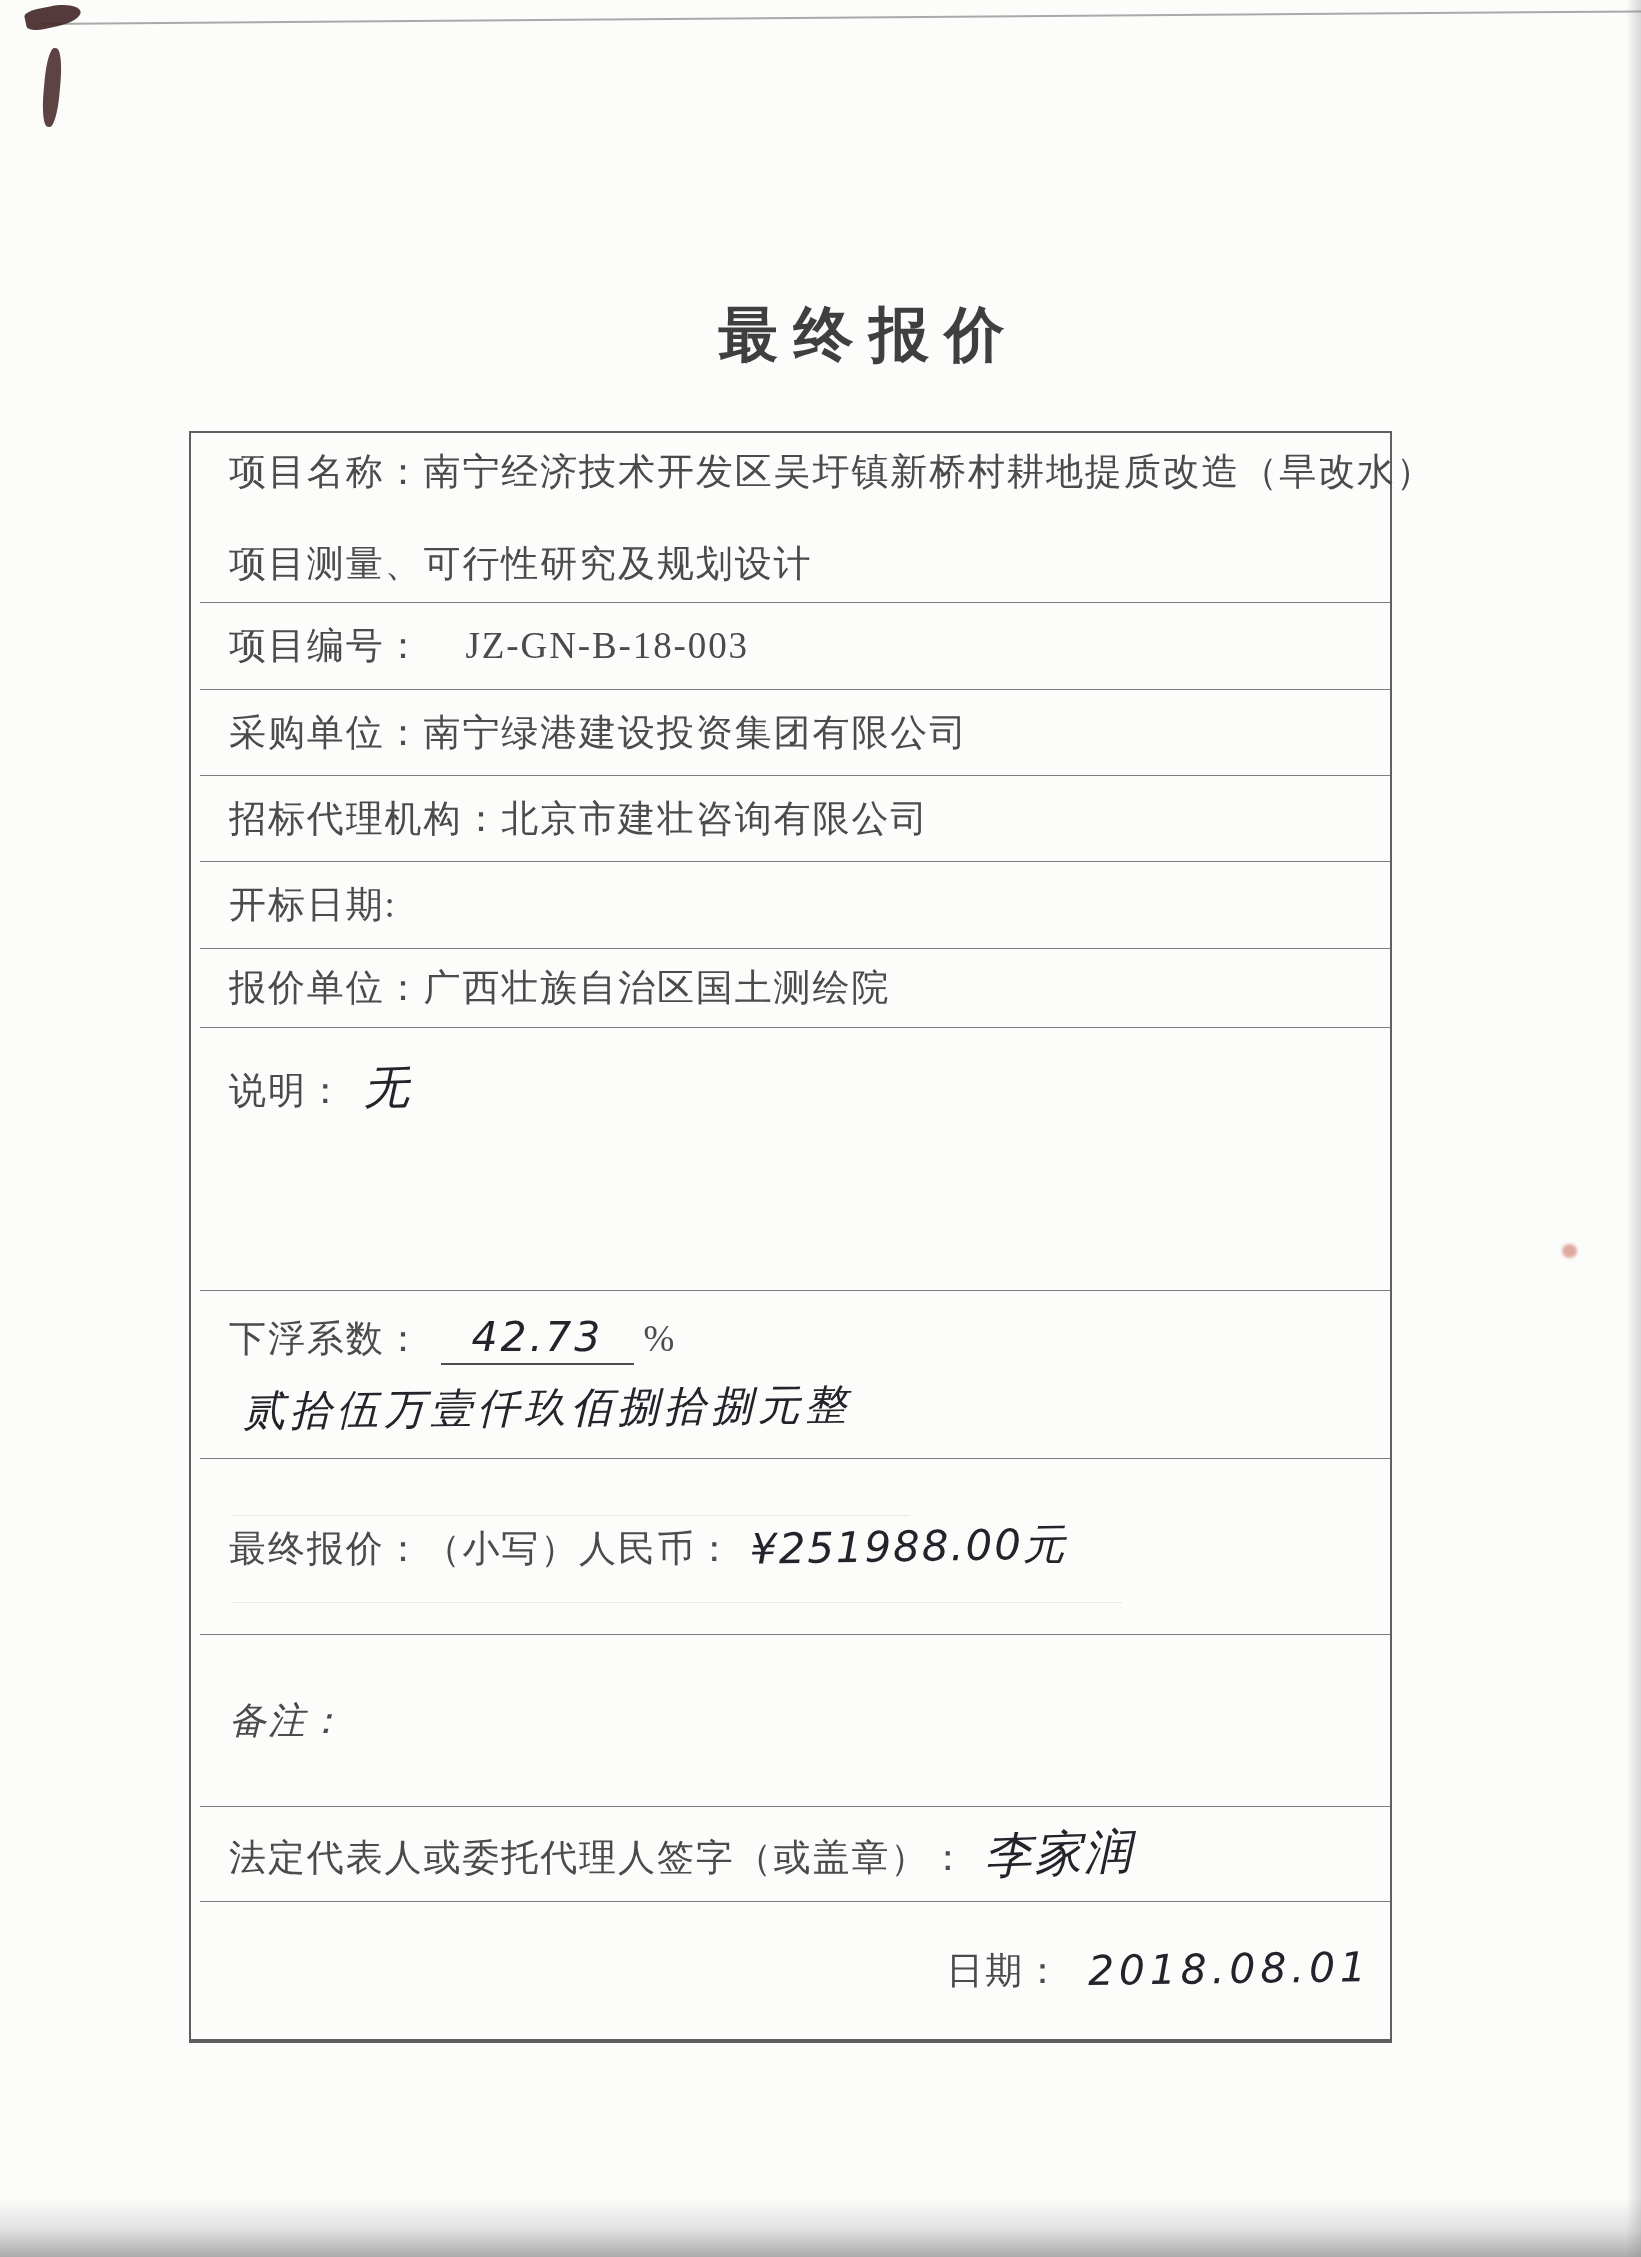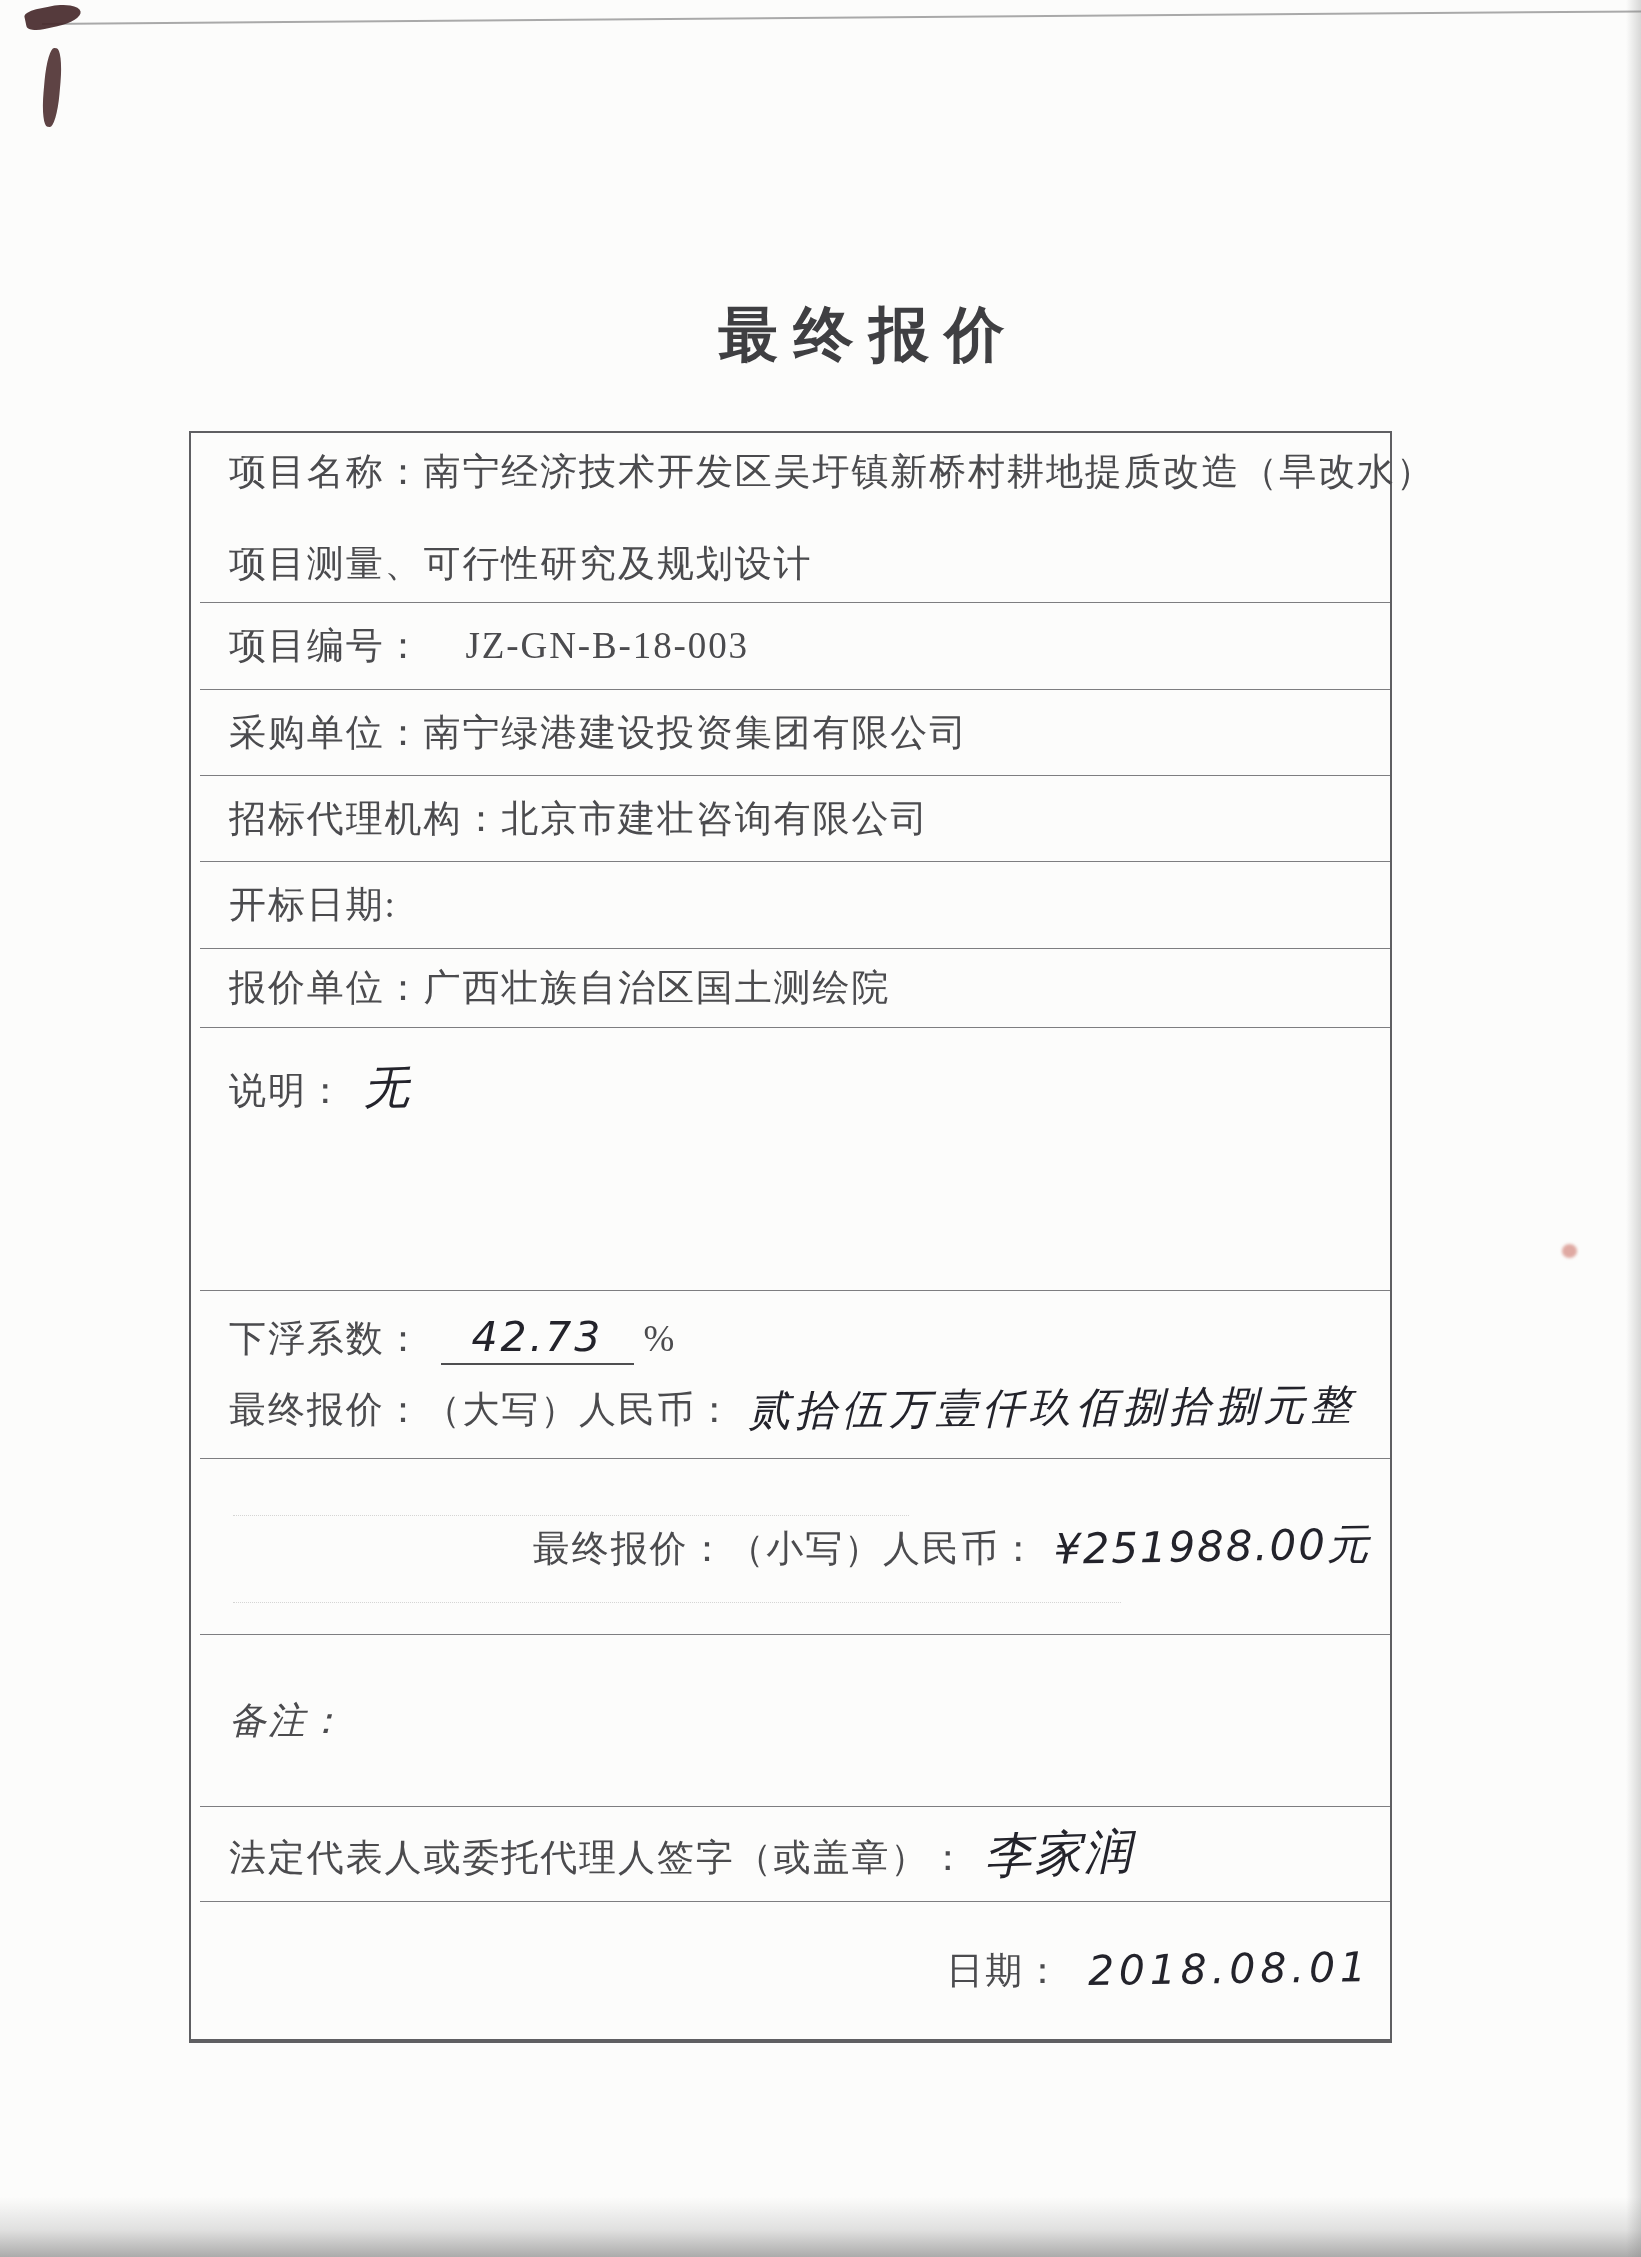--- a/index.html
+++ b/index.html
@@ -45,21 +45,21 @@
   .line { display:flex; align-items:baseline; }
 
   .r1 { height:170px; gap:42px; }
   .r2 { height:87px; }
   .r3 { height:86px; }
   .r4 { height:86px; }
   .r5 { height:87px; }
   .r6 { height:79px; }
   .r7 { height:263px; justify-content:flex-start; padding-top:29px; }
   .r8 { height:168px; }
-  .r9 { height:176px;align-items:flex-end; }
+  .r9 { height:176px; }
   .r10 { height:172px;font-style:italic; }
   .r11 { height:95px; }
   .r12 { height:137px; }
 
   .gap-lg { margin-left:42px; }
 
   .hw {
     font-family:"DejaVu Sans","Liberation Sans",sans-serif;
     font-style:italic; color:#23232b; font-weight:500;
   }
@@ -139,21 +139,20 @@
       </div>
     </div>
 
     <div class="row r8">
       <div class="line line1">
         <span>下浮系数：</span>
         <span class="blank"><span class="hw hw-discount">42.73</span></span>
         <span>%</span>
       </div>
       <div class="line">
-        <span>最终报价：（大写）人民币：</span>
         <span class="hw hw-upper">贰拾伍万壹仟玖佰捌拾捌元整</span>
       </div>
     </div>
 
     <div class="row r9">
       <div class="streak s1"></div>
       <div class="streak s2"></div>
       <div class="line">
         <span>最终报价：（小写）人民币：</span>
         <span class="hw hw-lower">¥251988.00元</span>

